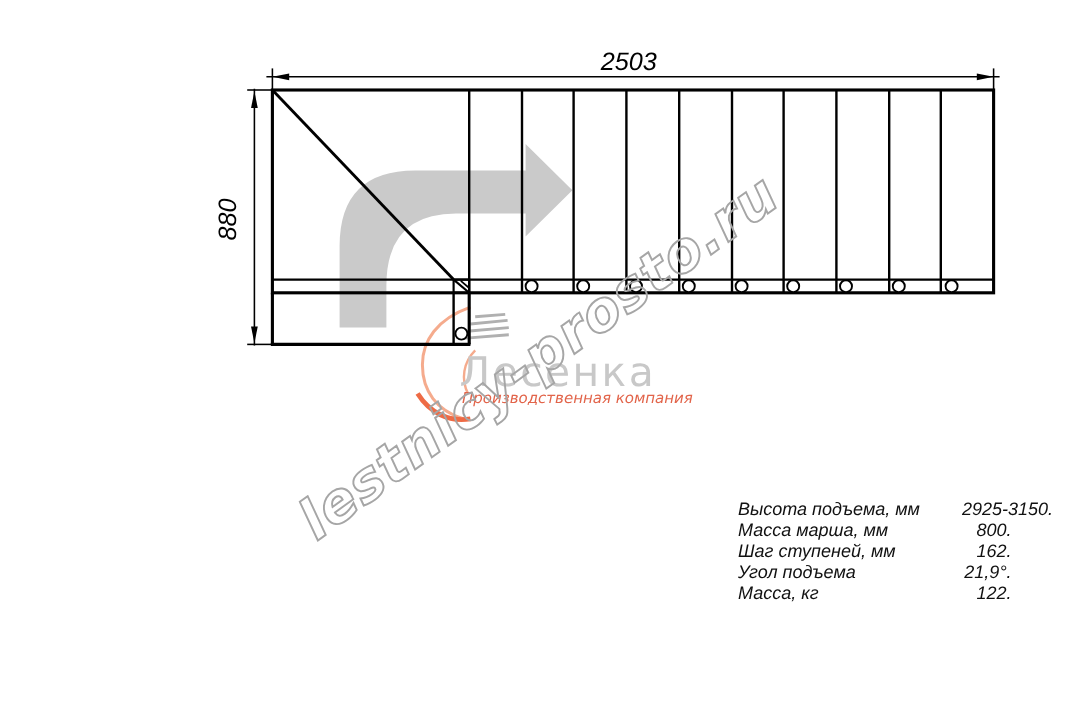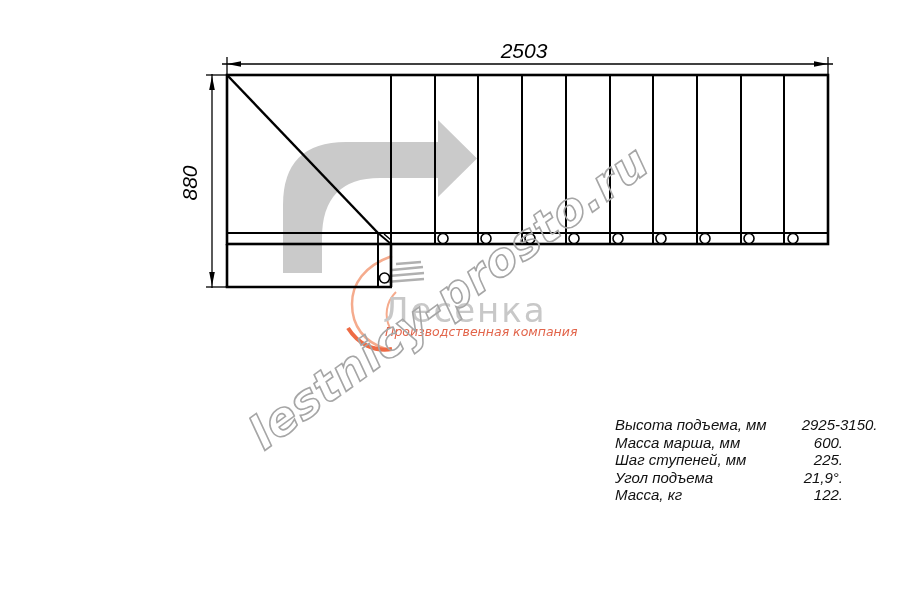--- a/index.html
+++ b/index.html
@@ -118,25 +118,25 @@
   <text class="wm" text-anchor="middle" transform="translate(458,310) rotate(-36)">lestnicy-prosto.ru</text>
 </svg>
 
 <div class="specs">
   <div class="spec-row">
     <span class="spec-label">Высота подъема, мм</span>
     <span class="spec-value">2925-3150.</span>
   </div>
   <div class="spec-row">
     <span class="spec-label">Масса марша, мм</span>
-    <span class="spec-value">600.</span>
+    <span class="spec-value">800.</span>
   </div>
   <div class="spec-row">
     <span class="spec-label">Шаг ступеней, мм</span>
-    <span class="spec-value">225.</span>
+    <span class="spec-value">162.</span>
   </div>
   <div class="spec-row">
     <span class="spec-label">Угол подъема</span>
     <span class="spec-value">21,9°.</span>
   </div>
   <div class="spec-row">
     <span class="spec-label">Масса, кг</span>
     <span class="spec-value">122.</span>
   </div>
 </div>

